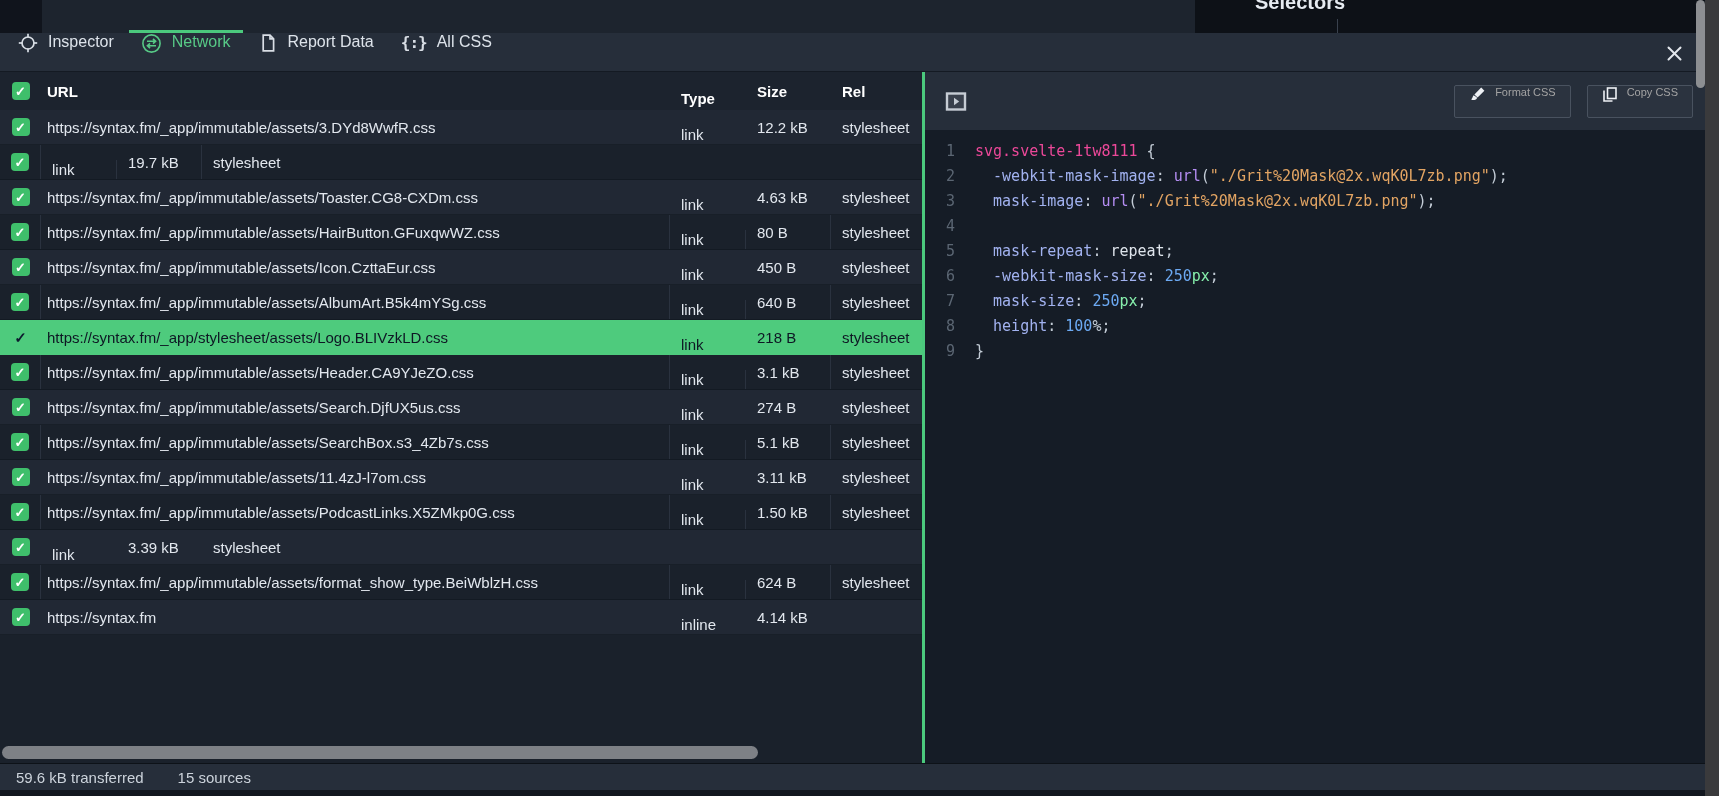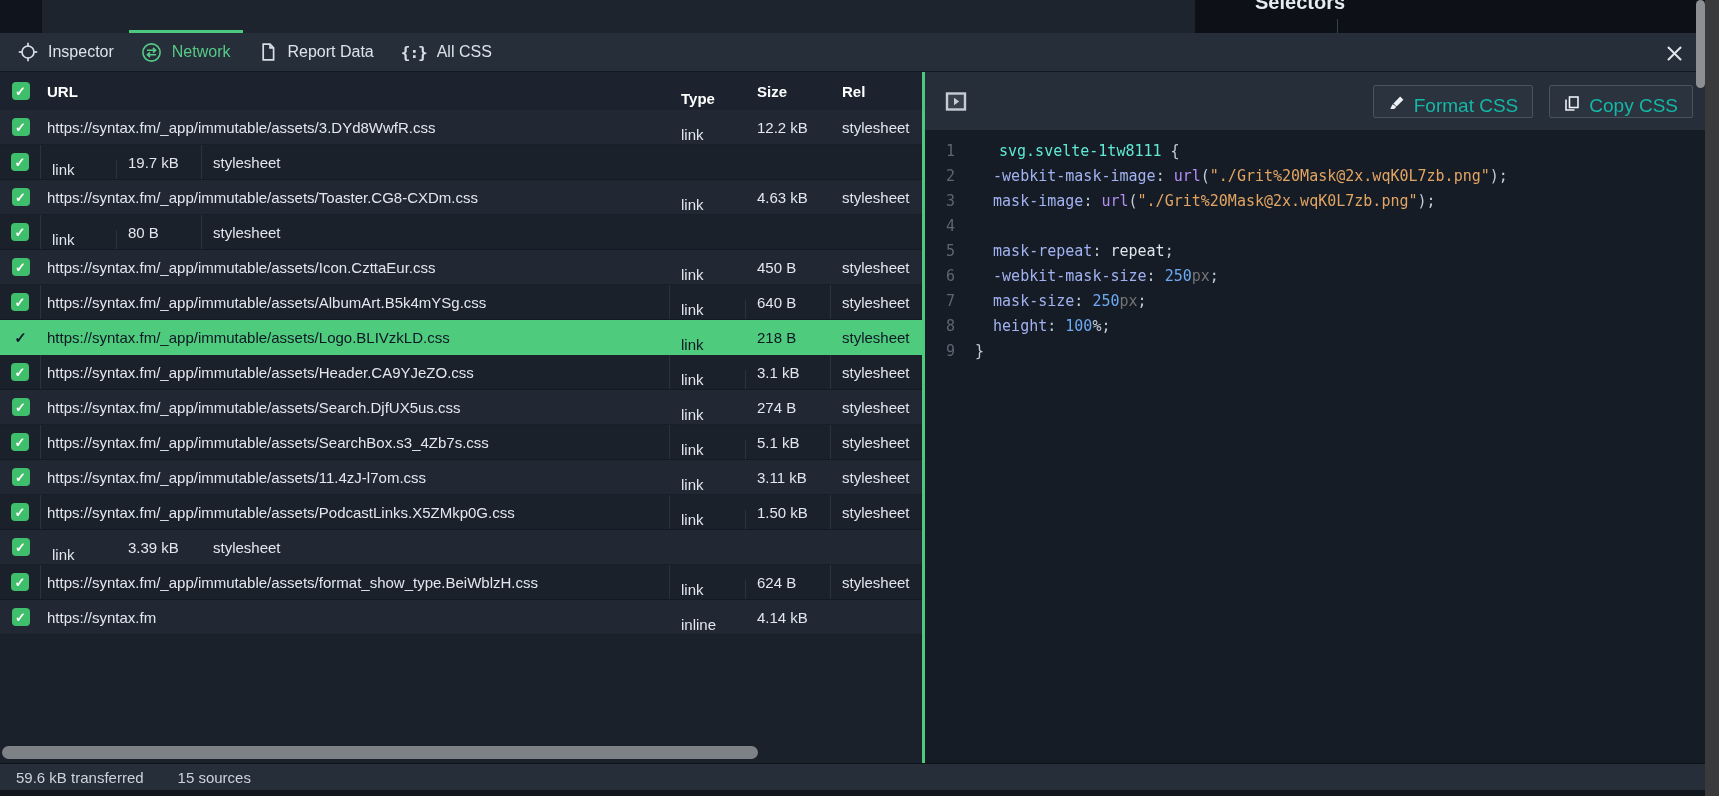--- a/index.html
+++ b/index.html
@@ -16,21 +16,21 @@
 
   
   .winstrip { position:absolute; left:1705px; top:0; width:14px; height:796px; background:#3a3a3c; }
   .vscroll-thumb { position:absolute; left:1696px; top:0; width:9px; height:88px; background:#8d8f92; border-radius:5px; z-index:5; }
 
   
   .devtools { position:absolute; left:0; top:33px; width:1705px; height:763px; background:#1a212b; }
 
   .tabbar { position:absolute; left:0; top:0; width:100%; height:39px; background:#262e3a;
     border-bottom:1px solid #141a23; display:flex; align-items:center; padding-left:18px; }
-  .tab { position:relative; display:flex; align-items:center; gap:10px; margin-right:27px;
+  .tab { position:relative; display:flex; align-items:flex-start; gap:10px; margin-right:27px;
     height:100%; color:#dde3ea; font-size:16px; cursor:default; }
   .tab.active { color:#57c986; }
   .tab.active::after { content:""; position:absolute; left:-12px; right:-12px; top:-3px; height:3px; background:#4bc97d; }
   .tab svg { display:block; }
   .brace-ico { font-family:"DejaVu Sans Mono",monospace; font-size:16px; font-weight:bold; color:#d9dee5; letter-spacing:-1px; }
   .close-btn { position:absolute; right:20px; top:9px; width:22px; height:22px; display:flex; align-items:center; justify-content:center; }
 
   
   .netpanel { position:absolute; left:0; top:39px; width:922px; height:691px; background:#1a212b; overflow:hidden; }
   .thead { height:38px; display:flex; align-items:center; background:#1c232e; color:#fff; font-weight:bold; font-size:15px; }
@@ -49,36 +49,36 @@
   .cb { width:18px; height:18px; border-radius:4px; background:#3fbf6b; color:#fff; font-size:13px; font-weight:bold;
     display:flex; align-items:center; justify-content:center; line-height:1; }
   .cb-sel { background:transparent; color:#0d1b2e; font-size:15px; }
   .hscroll { position:absolute; left:2px; top:674px; width:756px; height:13px; border-radius:7px; background:#7e8186; }
 
   .vdivider { position:absolute; left:922px; top:39px; width:3px; height:691px; background:#4bc97d; }
 
   
   .csspanel { position:absolute; left:925px; top:39px; width:780px; height:691px; background:#151c26; overflow:hidden; }
   .cssbar { height:58px; background:#262e3a; display:flex; align-items:center; padding:0 12px 0 20px; }
-  .btn { height:33px; display:flex; align-items:flex-end; gap:9px; padding:0 14px; border:1px solid #49525f;
-    background:#2b333f; color:#14b8a6; font-size:19px; border-radius:2px; cursor:default; }
+  .btn { height:33px; display:flex; align-items:flex-start; gap:9px; padding:0 14px; border:1px solid #49525f;
+    background:#2b333f; color:#a3a3a3; font-size:11px; border-radius:2px; cursor:default; }
   .btnrow { margin-left:auto; display:flex; gap:16px; }
   .toggle-ico { display:flex; }
 
   .codewrap { padding-top:9px; font-family:"DejaVu Sans Mono",monospace; font-size:15px; line-height:25px; }
   .cline { display:flex; white-space:pre; }
   .lnum { width:30px; text-align:right; color:#5b6673; flex:none; }
   .ltext { padding-left:20px; }
-  .tk-sel { color:#5eead4;margin-left:24px; }
+  .tk-sel { color:#ec4899; }
   .tk-pun { color:#c3ccd6; }
   .tk-prop { color:#a2b2f0; }
   .tk-url { color:#b48df2; }
   .tk-str { color:#e2a463; }
   .tk-num { color:#6ca9f2;margin-top:8px; }
-  .tk-unit { color:#737373;margin-top:36px; }
+  .tk-unit { color:#86efac;margin-top:36px; }
   .tk-val { color:#dfe5ec; }
 
   
   .statusbar { position:absolute; left:0; top:730px; width:100%; height:27px; background:#262e3a;
     border-top:1px solid #0d1218; display:flex; align-items:center; gap:34px; padding-left:16px;
     font-size:15px; color:#ccd3db; }
   .sliver { position:absolute; left:0; top:757px; width:100%; height:6px; background:#12171f; }
 </style>
 </head>
 <body>
@@ -176,20 +176,21 @@
             </div>
             <div class="cell c-url">https://syntax.fm/_app/immutable/assets/Toaster.CG8-CXDm.css</div>
             <div class="cell c-type">link</div>
             <div class="cell c-size">4.63 kB</div>
             <div class="cell c-rel">stylesheet</div>
           </div>
           <div class="trow alt">
             <div class="cell c-check">
               <span class="cb">✓</span>
             </div>
+            <div class="cell c-url">https://syntax.fm/_app/immutable/assets/HairButton.GFuxqwWZ.css</div>
             <div class="cell c-type">link</div>
             <div class="cell c-size">80 B</div>
             <div class="cell c-rel">stylesheet</div>
           </div>
           <div class="trow">
             <div class="cell c-check">
               <span class="cb">✓</span>
             </div>
             <div class="cell c-url">https://syntax.fm/_app/immutable/assets/Icon.CzttaEur.css</div>
             <div class="cell c-type">link</div>
@@ -202,21 +203,21 @@
             </div>
             <div class="cell c-url">https://syntax.fm/_app/immutable/assets/AlbumArt.B5k4mYSg.css</div>
             <div class="cell c-type">link</div>
             <div class="cell c-size">640 B</div>
             <div class="cell c-rel">stylesheet</div>
           </div>
           <div class="trow sel">
             <div class="cell c-check">
               <span class="cb cb-sel">✓</span>
             </div>
-            <div class="cell c-url">https://syntax.fm/_app/immutable/assets/Logo.BLIVzkLD.css</div>
+            <div class="cell c-url">https://syntax.fm/_app/stylesheet/assets/Logo.BLIVzkLD.css</div>
             <div class="cell c-type">link</div>
             <div class="cell c-size">218 B</div>
             <div class="cell c-rel">stylesheet</div>
           </div>
           <div class="trow alt">
             <div class="cell c-check">
               <span class="cb">✓</span>
             </div>
             <div class="cell c-url">https://syntax.fm/_app/immutable/assets/Header.CA9YJeZO.css</div>
             <div class="cell c-type">link</div>

